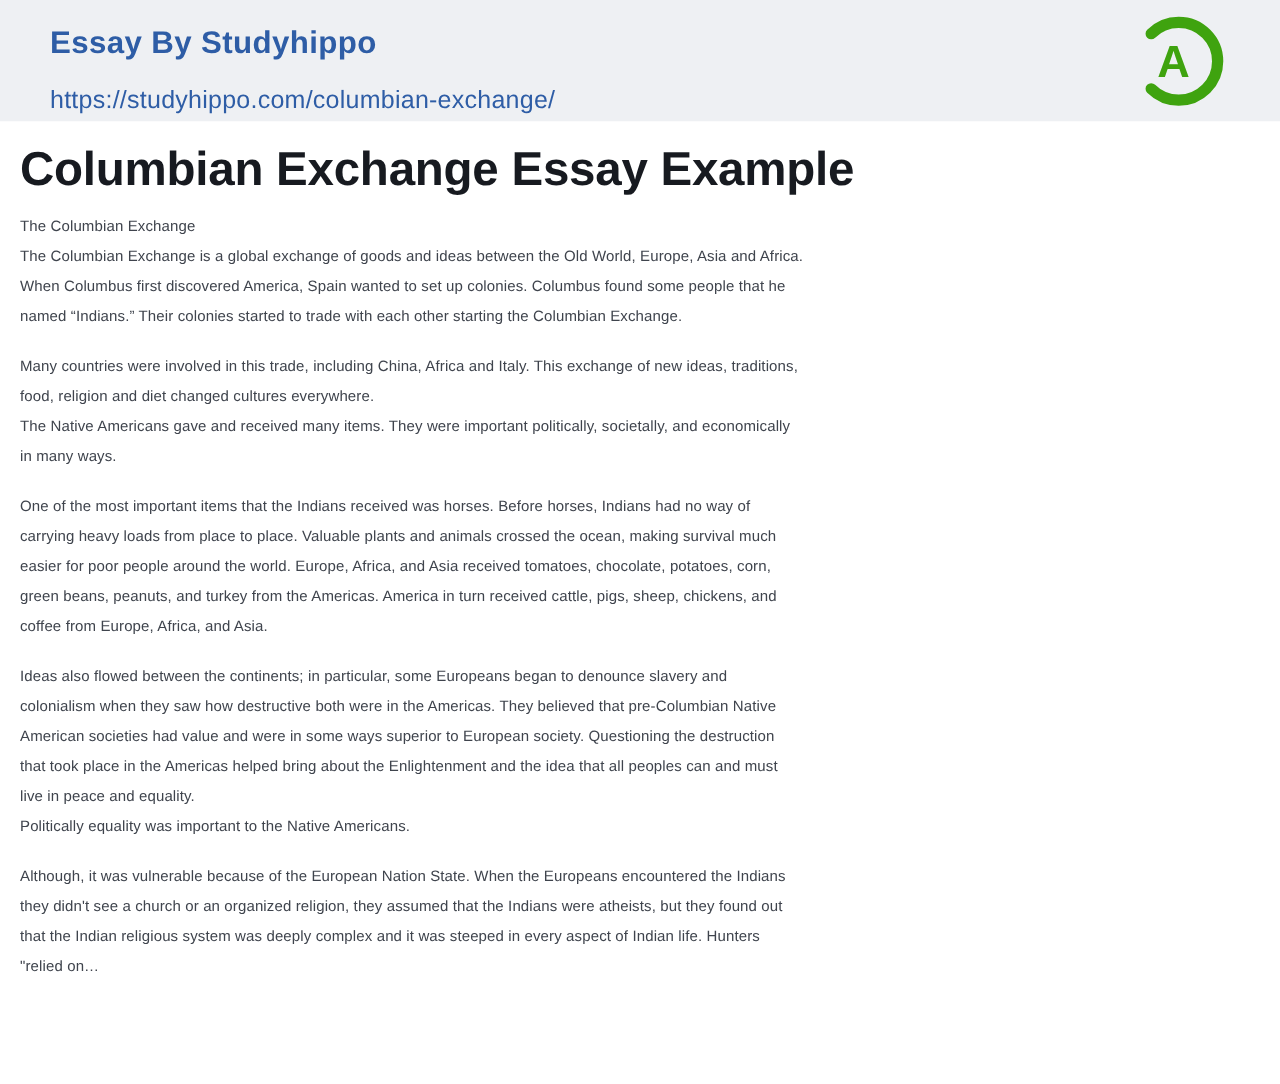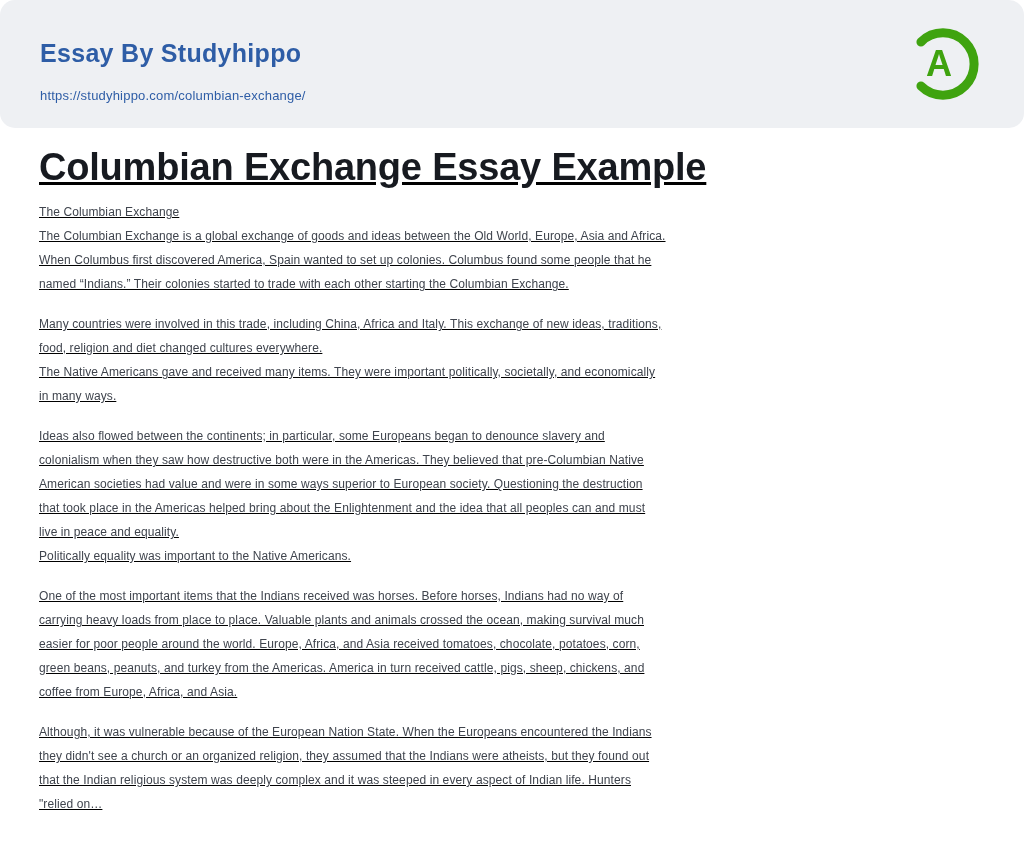--- a/index.html
+++ b/index.html
@@ -6,63 +6,61 @@
   * { margin: 0; padding: 0; box-sizing: border-box; }
   html, body {
     width: 1024px;
     background: var(--page-bg, #ffffff);
     font-family: "Liberation Sans", "DejaVu Sans", sans-serif;
   }
   body { min-height: 867px; }
 
   
   .site-header {
-    height: 128px;
+    height: 97px;
     background: var(--header-bg, #eef0f3);
     display: flex;
     align-items: center;
     justify-content: space-between;
     padding: 0 40px;
-    border-radius: 15px;
   }
   .header-left { margin-top: 14px; }
   .site-title {
     color: var(--accent-blue, #2e5da6);
     font-size: 25px;
     font-weight: bold;
     letter-spacing: 0.3px;
     line-height: 1.2;
   }
   .essay-url {
     display: inline-block;
     margin-top: 20px;
     color: var(--accent-blue, #2e5da6);
-    font-size: 13px;
+    font-size: 20px;
     letter-spacing: 0.2px;
     text-decoration: none;
   }
   .logo { width: 82px; height: 82px; }
   .logo svg { display: block; width: 82px; height: 82px; }
   .logo-letter {
     font-family: "Liberation Sans", "DejaVu Sans", sans-serif;
     font-weight: bold;
     font-size: 44px;
     fill: var(--logo-green, #3fa30f);
   }
   .logo-arc {
     fill: none;
     stroke: var(--logo-green, #3fa30f);
     stroke-width: 11;
     stroke-linecap: round;
   }
 
   
   .content {
-    padding: 20px 40px 30px 39px;
-    text-decoration: underline;
+    padding: 20px 40px 30px 16px;
   }
   .essay-title {
     color: var(--title-color, #171a20);
     font-size: 38px;
     font-weight: bold;
     line-height: 38px;
     letter-spacing: -0.2px;
     margin: 0 0 14px 0;
   }
   .para {
@@ -97,30 +95,30 @@
   <p class="para">The Columbian Exchange
 The Columbian Exchange is a global exchange of goods and ideas between the Old World, Europe, Asia and Africa.
 When Columbus first discovered America, Spain wanted to set up colonies. Columbus found some people that he
 named “Indians.” Their colonies started to trade with each other starting the Columbian Exchange.</p>
 
   <p class="para">Many countries were involved in this trade, including China, Africa and Italy. This exchange of new ideas, traditions,
 food, religion and diet changed cultures everywhere.
 The Native Americans gave and received many items. They were important politically, societally, and economically
 in many ways.</p>
 
+  <p class="para">One of the most important items that the Indians received was horses. Before horses, Indians had no way of
+carrying heavy loads from place to place. Valuable plants and animals crossed the ocean, making survival much
+easier for poor people around the world. Europe, Africa, and Asia received tomatoes, chocolate, potatoes, corn,
+green beans, peanuts, and turkey from the Americas. America in turn received cattle, pigs, sheep, chickens, and
+coffee from Europe, Africa, and Asia.</p>
+
   <p class="para">Ideas also flowed between the continents; in particular, some Europeans began to denounce slavery and
 colonialism when they saw how destructive both were in the Americas. They believed that pre-Columbian Native
 American societies had value and were in some ways superior to European society. Questioning the destruction
 that took place in the Americas helped bring about the Enlightenment and the idea that all peoples can and must
 live in peace and equality.
 Politically equality was important to the Native Americans.</p>
-
-  <p class="para">One of the most important items that the Indians received was horses. Before horses, Indians had no way of
-carrying heavy loads from place to place. Valuable plants and animals crossed the ocean, making survival much
-easier for poor people around the world. Europe, Africa, and Asia received tomatoes, chocolate, potatoes, corn,
-green beans, peanuts, and turkey from the Americas. America in turn received cattle, pigs, sheep, chickens, and
-coffee from Europe, Africa, and Asia.</p>
 
   <p class="para">Although, it was vulnerable because of the European Nation State. When the Europeans encountered the Indians
 they didn't see a church or an organized religion, they assumed that the Indians were atheists, but they found out
 that the Indian religious system was deeply complex and it was steeped in every aspect of Indian life. Hunters
 "relied on…</p>
 </main>
 
 </body></html>

